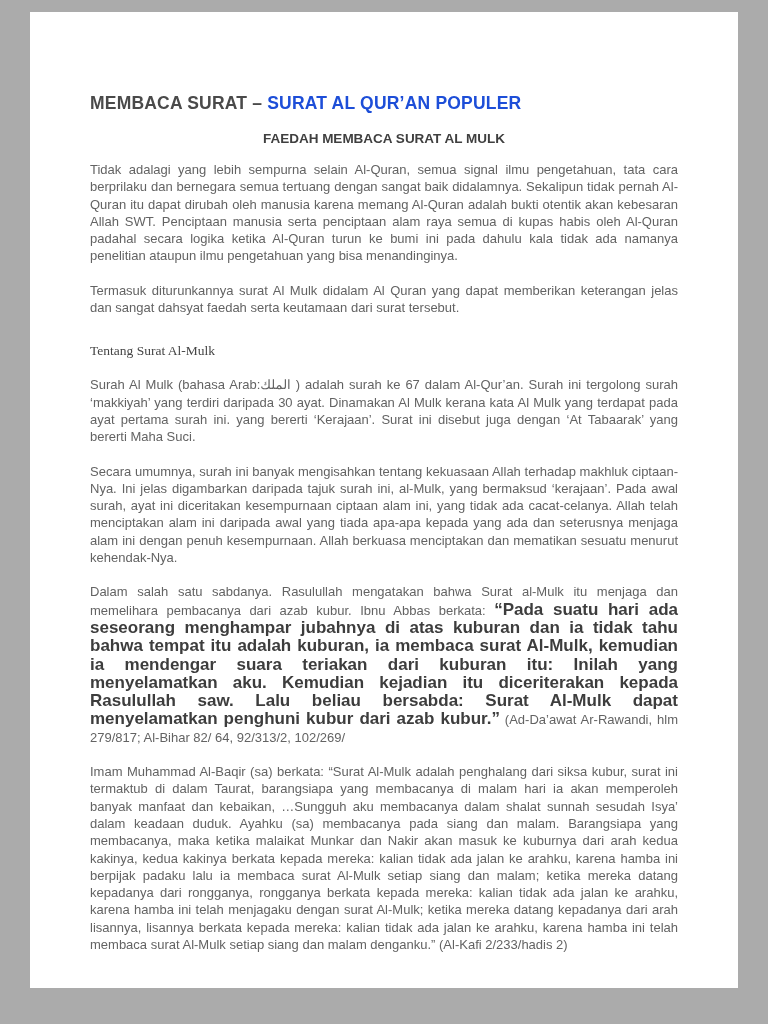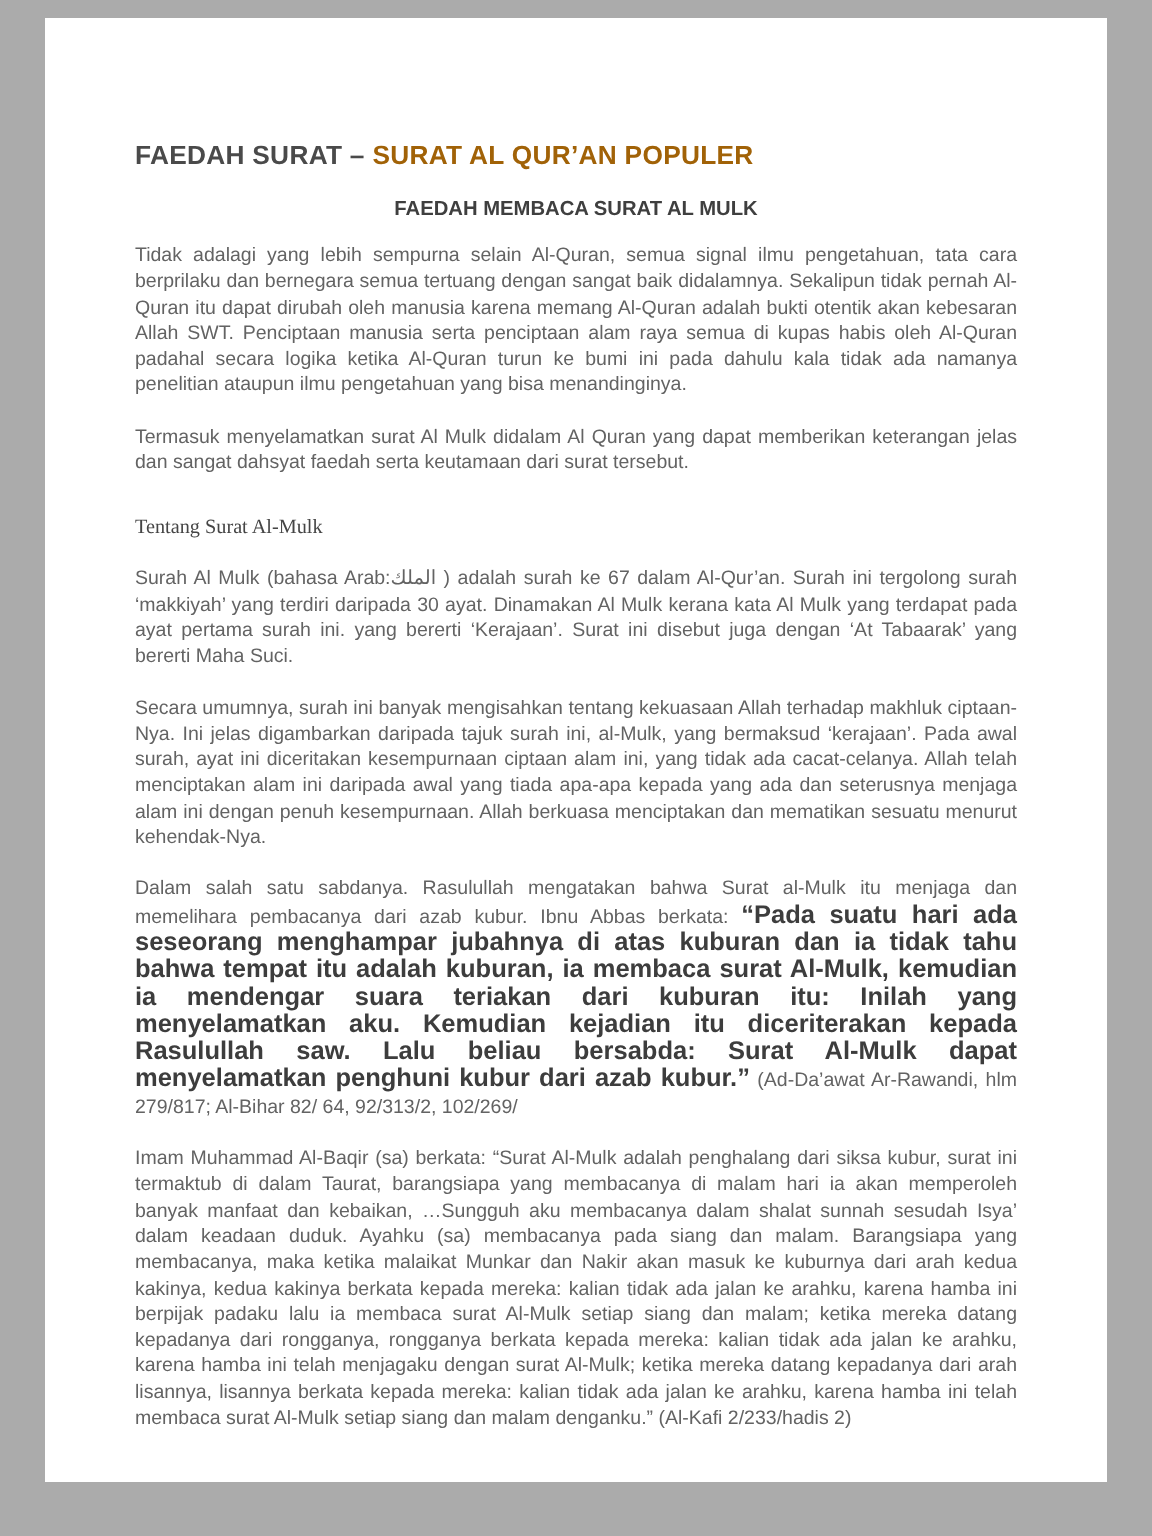--- a/index.html
+++ b/index.html
@@ -24,21 +24,21 @@
   }
   .doc-title {
     margin: 0;
     padding-top: 81px;
     font-size: 17.5px;
     font-weight: bold;
     letter-spacing: 0.2px;
     color: #4a4a4a;
     font-family: "Liberation Sans", sans-serif;
   }
-  .doc-title .t2 { color: #a16207; }
+  .doc-title .t2 { color: #1d4ed8; }
   .doc-subtitle {
     margin: 17px 0 15px 0;
     text-align: center;
     font-size: 13.5px;
     font-weight: bold;
     color: #3f3f3f;
   }
   p.body-par {
     margin: 17px 0 0 0;
     font-size: 13px;
@@ -60,27 +60,27 @@
     font-size: 17px;
     color: #3d3d3d;
   }
 </style>
 </head>
 <body style="background: rgb(171, 171, 171);">
 
 <div class="paper" style="background: rgb(255, 255, 255);">
   <div class="content">
 
-    <h1 class="doc-title"><span class="t1">FAEDAH SURAT – </span><span class="t2">SURAT AL QUR’AN POPULER</span></h1>
+    <h1 class="doc-title"><span class="t1">MEMBACA SURAT – </span><span class="t2">SURAT AL QUR’AN POPULER</span></h1>
 
     <h2 class="doc-subtitle">FAEDAH MEMBACA SURAT AL MULK</h2>
 
     <p class="body-par first-par">Tidak adalagi yang lebih sempurna selain Al-Quran, semua signal ilmu pengetahuan, tata cara berprilaku dan bernegara semua tertuang dengan sangat baik didalamnya. Sekalipun tidak pernah Al-Quran itu dapat dirubah oleh manusia karena memang Al-Quran adalah bukti otentik akan kebesaran Allah SWT. Penciptaan manusia serta penciptaan alam raya semua di kupas habis oleh Al-Quran padahal secara logika ketika Al-Quran turun ke bumi ini pada dahulu kala tidak ada namanya penelitian ataupun ilmu pengetahuan yang bisa menandinginya.</p>
 
-    <p class="body-par">Termasuk menyelamatkan surat Al Mulk didalam Al Quran yang dapat memberikan keterangan jelas dan sangat dahsyat faedah serta keutamaan dari surat tersebut.</p>
+    <p class="body-par">Termasuk diturunkannya surat Al Mulk didalam Al Quran yang dapat memberikan keterangan jelas dan sangat dahsyat faedah serta keutamaan dari surat tersebut.</p>
 
     <h3 class="section-heading">Tentang Surat Al-Mulk</h3>
 
     <p class="body-par">Surah Al Mulk (bahasa Arab:الملك ) adalah surah ke 67 dalam Al-Qur’an. Surah ini tergolong surah ‘makkiyah’ yang terdiri daripada 30 ayat. Dinamakan Al Mulk kerana kata Al Mulk yang terdapat pada ayat pertama surah ini. yang bererti ‘Kerajaan’. Surat ini disebut juga dengan ‘At Tabaarak’ yang bererti Maha Suci.</p>
 
     <p class="body-par">Secara umumnya, surah ini banyak mengisahkan tentang kekuasaan Allah terhadap makhluk ciptaan-Nya. Ini jelas digambarkan daripada tajuk surah ini, al-Mulk, yang bermaksud ‘kerajaan’. Pada awal surah, ayat ini diceritakan kesempurnaan ciptaan alam ini, yang tidak ada cacat-celanya. Allah telah menciptakan alam ini daripada awal yang tiada apa-apa kepada yang ada dan seterusnya menjaga alam ini dengan penuh kesempurnaan. Allah berkuasa menciptakan dan mematikan sesuatu menurut kehendak-Nya.</p>
 
 
 
     <p class="body-par"><span>Dalam salah satu sabdanya. Rasulullah mengatakan bahwa Surat al-Mulk itu menjaga dan memelihara pembacanya dari azab kubur. Ibnu Abbas berkata: </span><span class="bold-serif-quote">“Pada suatu hari ada seseorang menghampar jubahnya di atas kuburan dan ia tidak tahu bahwa tempat itu adalah kuburan, ia membaca surat Al-Mulk, kemudian ia mendengar suara teriakan dari kuburan itu: Inilah yang menyelamatkan aku. Kemudian kejadian itu diceriterakan kepada Rasulullah saw. Lalu beliau bersabda: Surat Al-Mulk dapat menyelamatkan penghuni kubur dari azab kubur.”</span><span> (Ad-Da’awat Ar-Rawandi, hlm 279/817; Al-Bihar 82/ 64, 92/313/2, 102/269/</span></p>

